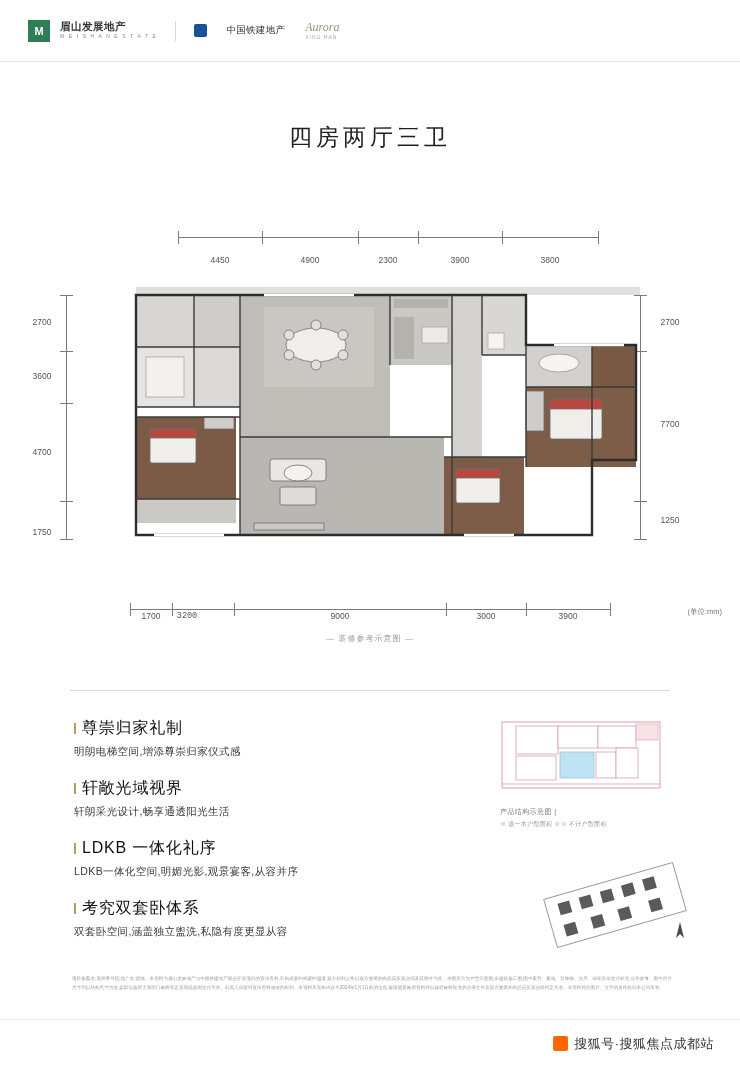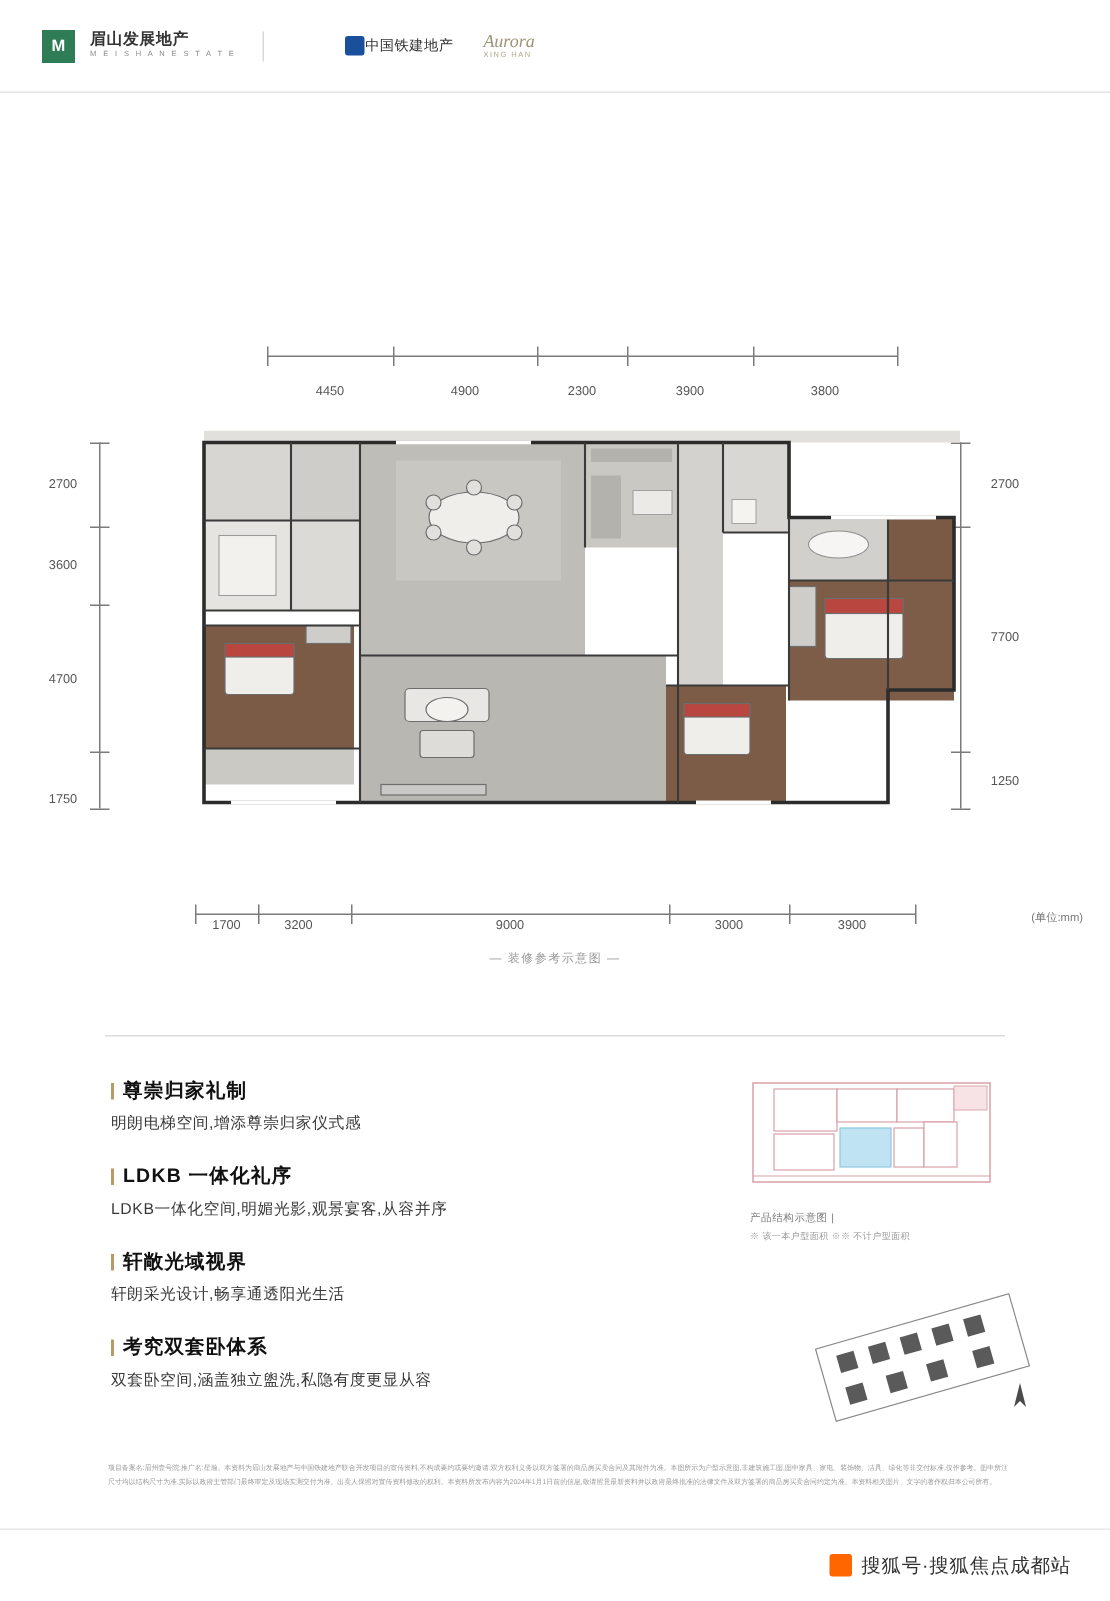--- a/index.html
+++ b/index.html
@@ -22,21 +22,21 @@
   .logo-group { display:flex; align-items:center; padding-left:28px; gap:10px; }
   .logo-mark {
     width:22px; height:22px; background:#2f7d57;
     display:flex; align-items:center; justify-content:center;
     color:#fff; font-size:11px; font-weight:bold;
   }
   .logo-text-wrap { display:flex; flex-direction:column; line-height:1.05; }
   .logo-text-main { font-size:10.5px; letter-spacing:.5px; color:#333; font-weight:bold; }
   .logo-text-sub { font-size:5px; letter-spacing:1.6px; color:#8a8a8a; margin-top:2px; }
   .logo-sep { width:1px; height:20px; background:#d8d8d8; margin:0 8px; }
-  .logo2 { display:flex; align-items:center; gap:0;margin-left:36px; }
+  .logo2 { display:flex; align-items:center; gap:19px; }
   .logo2-mark { width:13px; height:13px; background:#1a4f9c; border-radius:2px; }
   .logo2-text { font-size:9.5px; color:#333; letter-spacing:.3px; }
   .logo3 { margin-left:10px; display:flex; flex-direction:column; line-height:1; }
   .logo3-main { font-size:12px; color:#9c9478; font-style:italic; font-family:"Liberation Serif", serif; }
   .logo3-sub { font-size:5px; color:#b0a98f; letter-spacing:1px; margin-top:2px; }
 
   
   .title-block { position:absolute; top:108px; left:0; width:740px; text-align:center; }
   .title-line1 {
     font-family:"Liberation Serif", serif;
@@ -94,21 +94,21 @@
   .floor { position:absolute; left:84px; top:72px; width:556px; height:290px; }
 
   
   .divider { position:absolute; left:70px; top:690px; width:600px; height:1px; background:#dcdcdc; }
 
   
   .features { position:absolute; left:74px; top:718px; width:400px; }
   .feature { margin-bottom:19px; }
   .f-head { display:flex; align-items:center; gap:6px; }
   .f-bar { width:2px; height:11px; background:#b89b63; display:inline-block; }
-  .f-title { font-size:13px; color:#111; letter-spacing:.8px; font-weight:bold; }
+  .f-title { font-size:16px; color:#111; letter-spacing:.8px; font-weight:normal; }
   .f-body { font-size:10.5px; color:#3a3a3a; margin-top:6px; letter-spacing:.4px; }
 
   
   .mini-wrap { position:absolute; left:500px; top:718px; width:170px; }
   .mini-plan { position:relative; width:162px; height:82px; background:#fff; }
   .mini-cap { font-size:7px; color:#7a7a7a; margin-top:7px; letter-spacing:.4px; }
   .mini-cap2 { font-size:6px; color:#9a9a9a; margin-top:3px; letter-spacing:.3px; }
 
   .site-wrap { position:absolute; left:530px; top:860px; width:170px; height:90px; }
 
@@ -144,20 +144,21 @@
       <span class="logo2-text">中国铁建地产</span>
     </div>
     <div class="logo3">
       <span class="logo3-main">Aurora</span>
       <span class="logo3-sub">XING HAN</span>
     </div>
   </div>
 </div>
 
 <div class="title-block">
+  <div class="title-line2">四房两厅三卫</div>
 </div>
 
 <div class="plan-wrap">
 
   <div class="dim-top">
     <div class="seg" style="left:0;width:420px;"></div>
     <div class="tick" style="left:0;"></div>
       <div class="tick" style="left:84px;"></div>
     <div class="tick" style="left:180px;"></div>
       <div class="tick" style="left:240px;"></div>
@@ -196,21 +197,21 @@
 
   <div class="dim-bottom">
     <div class="seg" style="left:0;width:480px;"></div>
     <div class="tick" style="left:0;"></div>
       <div class="tick" style="left:42px;"></div>
     <div class="tick" style="left:104px;"></div>
       <div class="tick" style="left:316px;"></div>
     <div class="tick" style="left:396px;"></div>
       <div class="tick" style="left:480px;"></div>
     <div class="lbl dim-text" style="left:0;width:42px;">1700</div>
-    <div class="lbl dim-text" style="left:38px;width:62px;">3200</div>
+    <div class="lbl dim-text" style="left:26px;width:62px;font-family:Liberation Mono, monospace;">3200</div>
     <div class="lbl dim-text" style="left:104px;width:212px;">9000</div>
     <div class="lbl dim-text" style="left:316px;width:80px;">3000</div>
     <div class="lbl dim-text" style="left:396px;width:84px;">3900</div>
   </div>
 
   <div class="unit-note dim-text">(单位:mm)</div>
   <div class="plan-note">— 装修参考示意图 —</div>
 
   <div class="floor">
     <svg width="556" height="290" viewBox="0 0 556 290">
@@ -323,31 +324,31 @@
     <div class="f-head">
       <span class="f-bar"></span>
       <span class="f-title">尊崇归家礼制</span>
     </div>
     <div class="f-body">明朗电梯空间,增添尊崇归家仪式感</div>
   </div>
 
   <div class="feature">
     <div class="f-head">
       <span class="f-bar"></span>
-      <span class="f-title">LDKB 一体化礼序</span>
-    </div>
-    <div class="f-body">LDKB一体化空间,明媚光影,观景宴客,从容并序</div>
+      <span class="f-title">轩敞光域视界</span>
+    </div>
+    <div class="f-body">轩朗采光设计,畅享通透阳光生活</div>
   </div>
 
   <div class="feature">
     <div class="f-head">
       <span class="f-bar"></span>
-      <span class="f-title">轩敞光域视界</span>
-    </div>
-    <div class="f-body">轩朗采光设计,畅享通透阳光生活</div>
+      <span class="f-title">LDKB 一体化礼序</span>
+    </div>
+    <div class="f-body">LDKB一体化空间,明媚光影,观景宴客,从容并序</div>
   </div>
 
   <div class="feature">
     <div class="f-head">
       <span class="f-bar"></span>
       <span class="f-title">考究双套卧体系</span>
     </div>
     <div class="f-body">双套卧空间,涵盖独立盥洗,私隐有度更显从容</div>
   </div>
 

